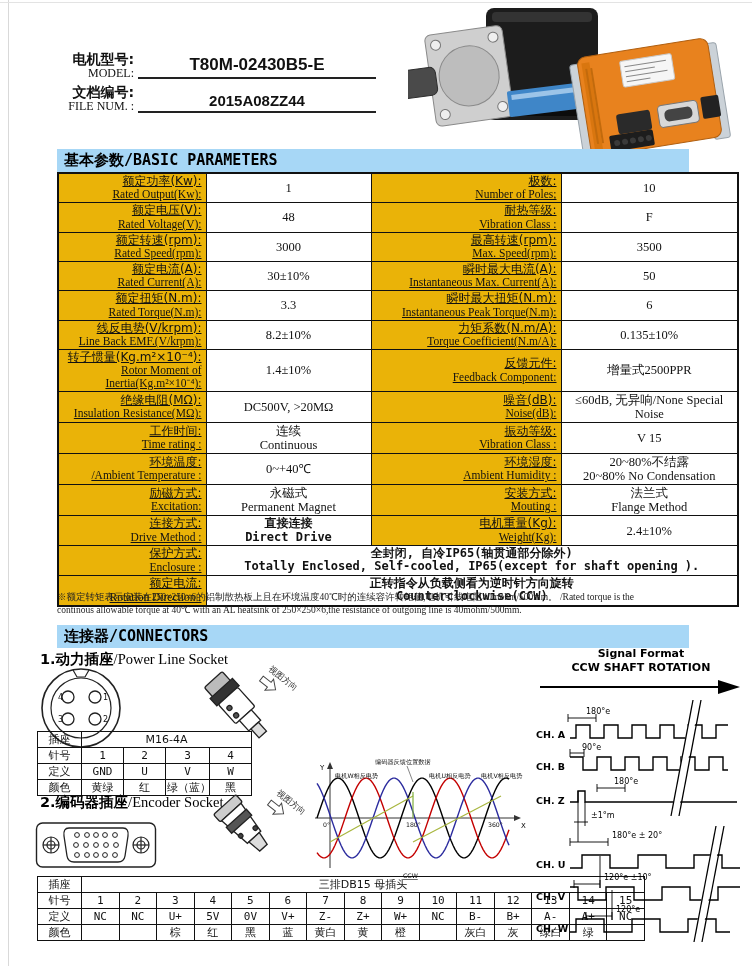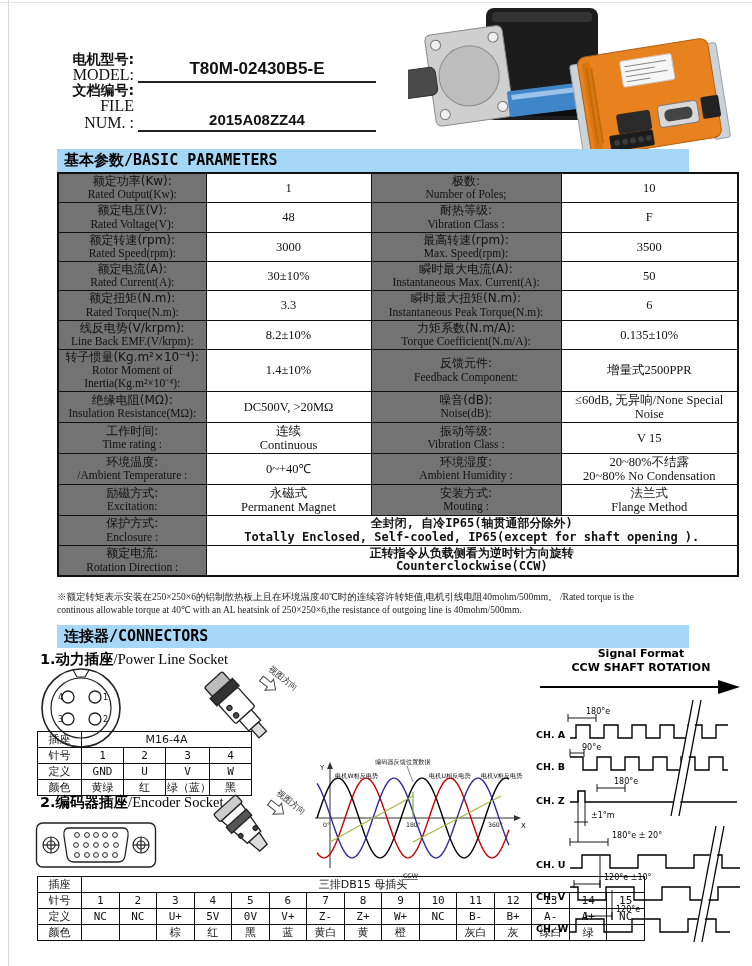--- a/index.html
+++ b/index.html
@@ -3,38 +3,38 @@
 <meta charset="utf-8">
 <style>
   html,body{margin:0;padding:0;background:#fff;}
   .page{position:relative;width:752px;height:966px;background:#fff;overflow:hidden;
         font-family:"Liberation Serif",serif;color:#111;}
   .edge-left{position:absolute;left:8px;top:0;bottom:0;width:1px;background:#d9d9d9;}
   .edge-top{position:absolute;left:0;top:2px;right:0;height:1px;background:#e3e3e3;}
 
   
   .hdr{position:absolute;left:62px;top:52px;width:330px;}
-  .hdr-row{display:flex;align-items:flex-end;}
+  .hdr-row{display:flex;align-items:flex-end;margin-bottom:6px;}
   .hdr-labels{width:72px;text-align:right;line-height:1.05;}
   .hdr-zh{font-family:"DejaVu Sans",sans-serif;font-weight:bold;font-size:14px;}
-  .hdr-en{font-size:16px;}
+  .hdr-en{font-size:12px;}
   .hdr-val{width:238px;margin-left:4px;border-bottom:2px solid #222;text-align:center;
            font-family:"Liberation Sans",sans-serif;font-weight:bold;font-size:17px;padding-bottom:2px;}
   .hdr-val.small{font-size:15px;}
 
   
   .secbar{position:absolute;left:57px;width:632px;height:23px;background:#a7d7f6;
           font-family:"DejaVu Sans Mono","DejaVu Sans",monospace;font-weight:bold;font-size:15px;
           line-height:23px;padding-left:7px;box-sizing:border-box;color:#000;}
 
   
   table{border-collapse:collapse;}
   .basic{position:absolute;left:57px;top:172px;width:680px;table-layout:fixed;border:2px solid #111;}
   .basic td{border:1px solid #111;padding:1px 4px;vertical-align:middle;}
-  .basic td.lbl{background:#737373;text-align:center;}
+  .basic td.lbl{background:#eab308;text-align:right;text-decoration:underline;}
   .basic td.val{text-align:center;}
   .basic td div{line-height:1.12;}
   .basic td.lbl div:first-child{font-family:"DejaVu Sans",sans-serif;font-size:12px;font-weight:500;}
   .basic td.lbl div:last-child{font-size:11.5px;}
   .basic td.val div{font-size:12.5px;}
   .basic td.val.mono div{font-family:"DejaVu Sans Mono","DejaVu Sans",monospace;font-size:12px;font-weight:bold;}
 
   
   .footnote{position:absolute;left:57px;top:591px;width:582px;font-size:9.5px;line-height:1.35;
             font-family:"Liberation Serif",serif;color:#222;}
@@ -314,20 +314,37 @@
             <div>安装方式:</div>
             <div>Mouting :</div>
           </td>
           <td class="val">
             <div>法兰式</div>
             <div>Flange Method</div>
           </td>
         </tr>
         <tr>
           <td class="lbl">
+            <div>连接方式:</div>
+            <div>Drive Method :</div>
+          </td>
+          <td class="val mono">
+            <div>直接连接</div>
+            <div>Direct Drive</div>
+          </td>
+          <td class="lbl">
+            <div>电机重量(Kg):</div>
+            <div>Weight(Kg):</div>
+          </td>
+          <td class="val">
+            <div>2.4±10%</div>
+          </td>
+        </tr>
+        <tr>
+          <td class="lbl">
             <div>保护方式:</div>
             <div>Enclosure :</div>
           </td>
           <td class="val mono" colspan="3">
             <div>全封闭, 自冷IP65(轴贯通部分除外)</div>
             <div>Totally Enclosed, Self-cooled, IP65(except for shaft opening ).</div>
           </td>
         </tr>
         <tr>
           <td class="lbl">

